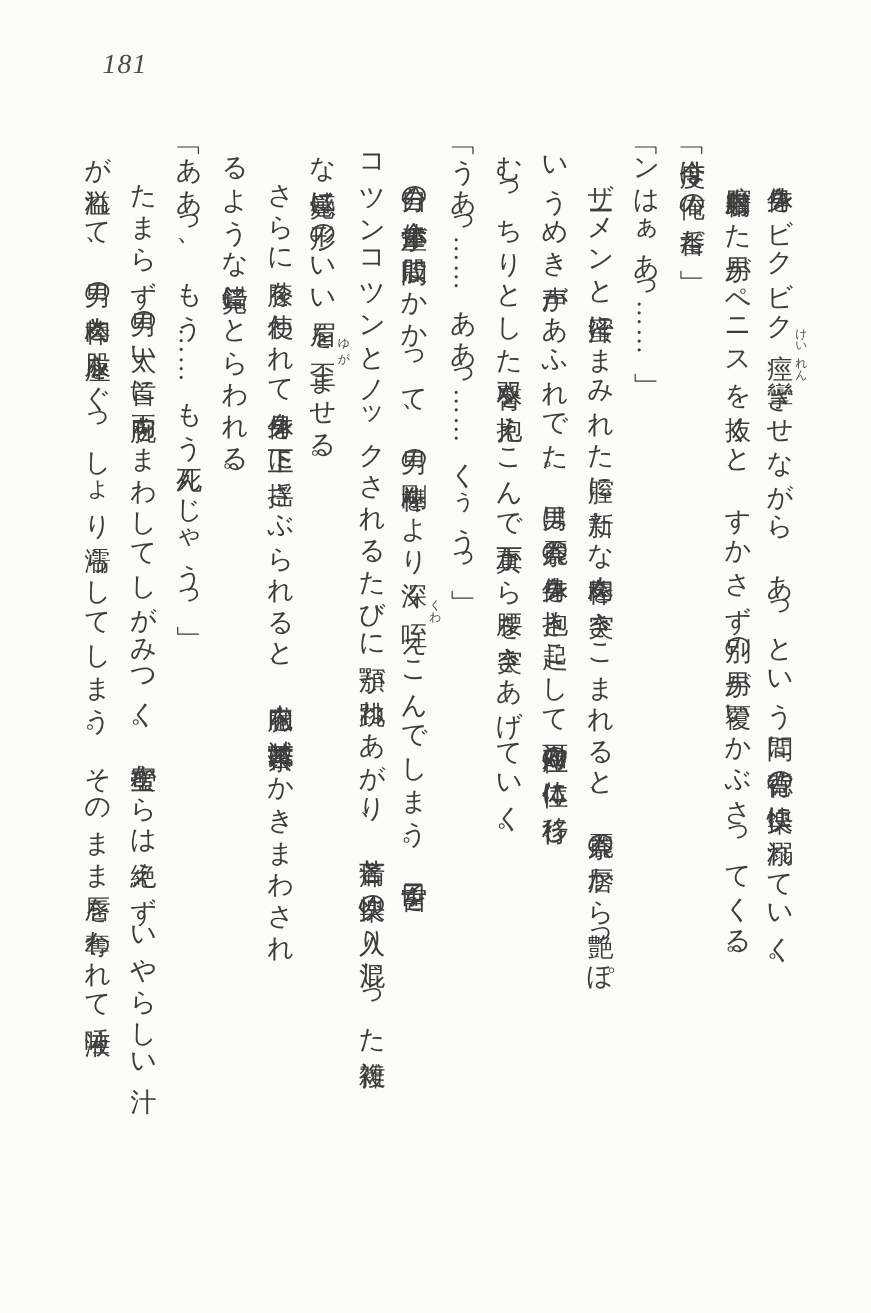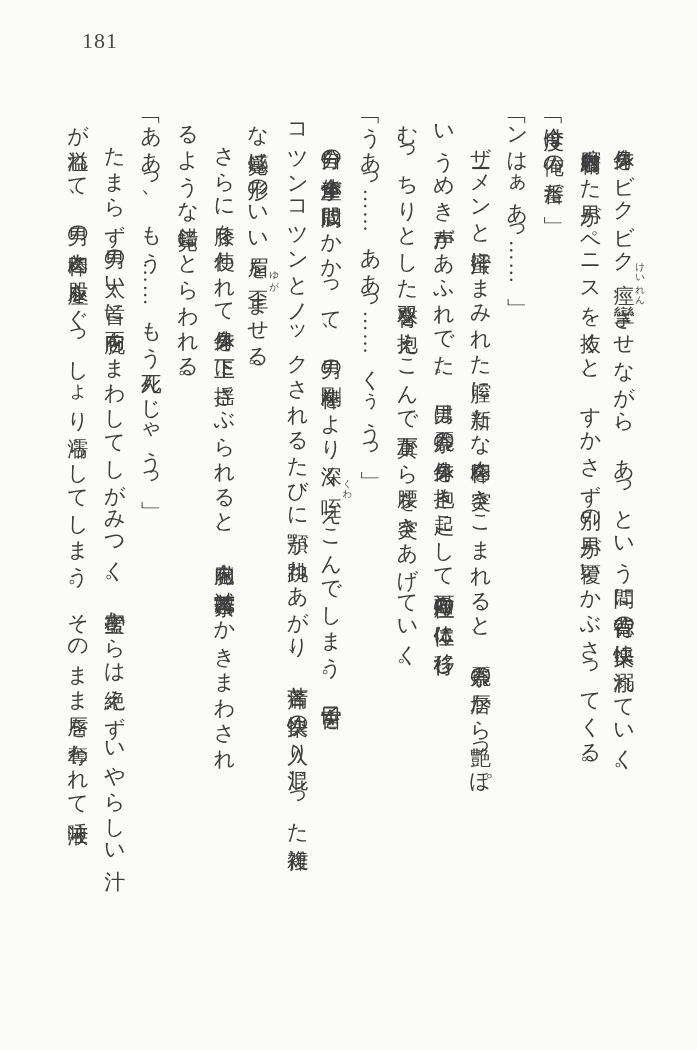--- a/index.html
+++ b/index.html
@@ -14,23 +14,24 @@
   }
   .book-page {
     position: relative;
     width: 697px;
     height: 1050px;
     background: #fbfbf8;
     font-family: "Liberation Serif", serif;
   }
   .page-number {
     position: absolute;
-    top: 28px;
+    top: 38px;
     left: 82px;
     font-size: 22px;
+    font-style: italic;
     color: #4a4a4a;
     letter-spacing: 1px;
   }
   .text-block {
     position: absolute;
     top: 110px;
     right: 52px;
     height: 858px;
     writing-mode: vertical-rl;
     text-orientation: mixed;

